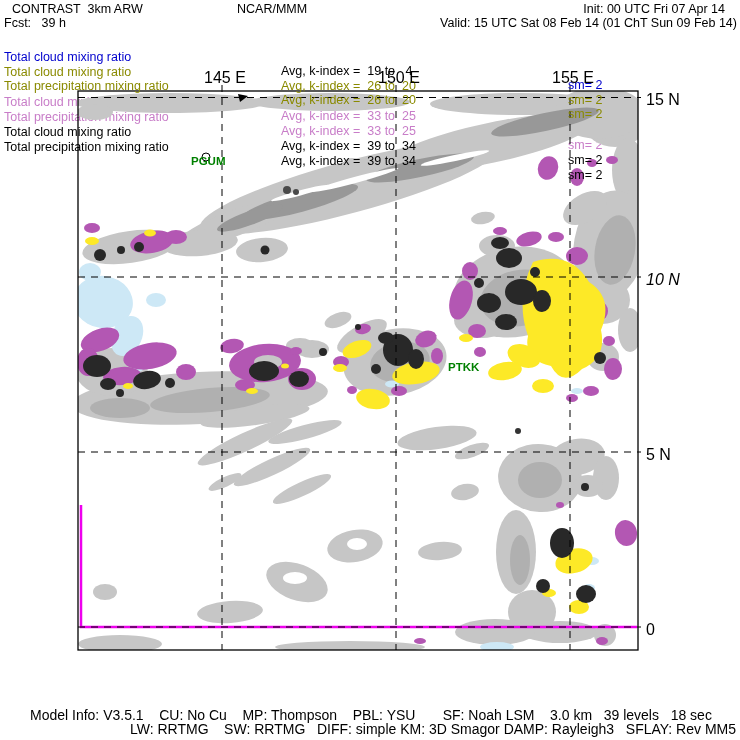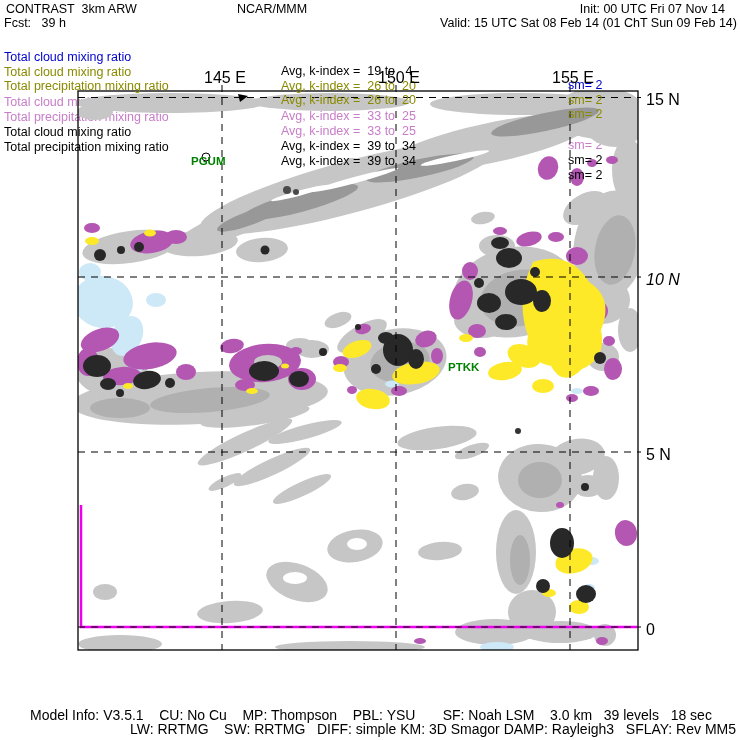--- a/index.html
+++ b/index.html
@@ -12,23 +12,23 @@
   .lab{position:absolute;left:0;}
   .kin{position:absolute;left:277px;}
   .smv{position:absolute;left:564px;}
   .maplabel{position:absolute;white-space:pre;font-size:16px;z-index:3;}
   .footer-line{position:absolute;white-space:pre;font-size:14px;z-index:3;}
   svg#mapsvg{position:absolute;left:0;top:0;z-index:2;}
 </style>
 </head>
 <body>
 
-<div class="abs z-over" style="left:6px;top:2px;">CONTRAST  3km ARW</div>
+<div class="abs z-over" style="left:12px;top:2px;">CONTRAST  3km ARW</div>
 <div class="abs z-over" style="left:237px;top:2px;">NCAR/MMM</div>
-<div class="abs z-over" style="right:15px;top:2px;">Init: 00 UTC Fri 07 Nov 14</div>
+<div class="abs z-over" style="right:15px;top:2px;">Init: 00 UTC Fri 07 Apr 14</div>
 <div class="abs z-over" style="left:4px;top:16px;">Fcst:   39 h</div>
 <div class="abs z-over" style="right:3px;top:16px;">Valid: 15 UTC Sat 08 Feb 14 (01 ChT Sun 09 Feb 14)</div>
 
 <div class="abs z-over legend-row" style="left:4px;top:36px;width:732px;">
   <span class="lab" style="color: rgb(0, 0, 205);">Total cloud mixing ratio</span>
   <span class="kin" style="color: #000000;">Avg, k-index =  19 to   4</span>
   <span class="smv" style="color: rgb(0, 0, 205);">sm= 2</span>
 </div>
 <div class="abs z-over legend-row" style="left:4px;top:51px;width:732px;">
   <span class="lab" style="color: rgb(138, 138, 0);">Total cloud mixing ratio</span>

